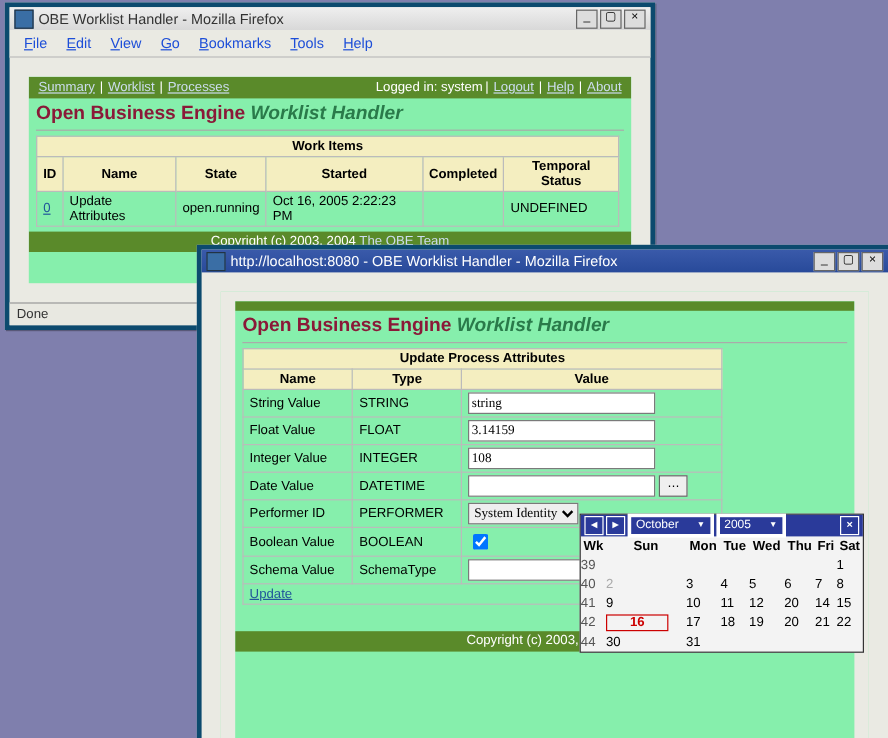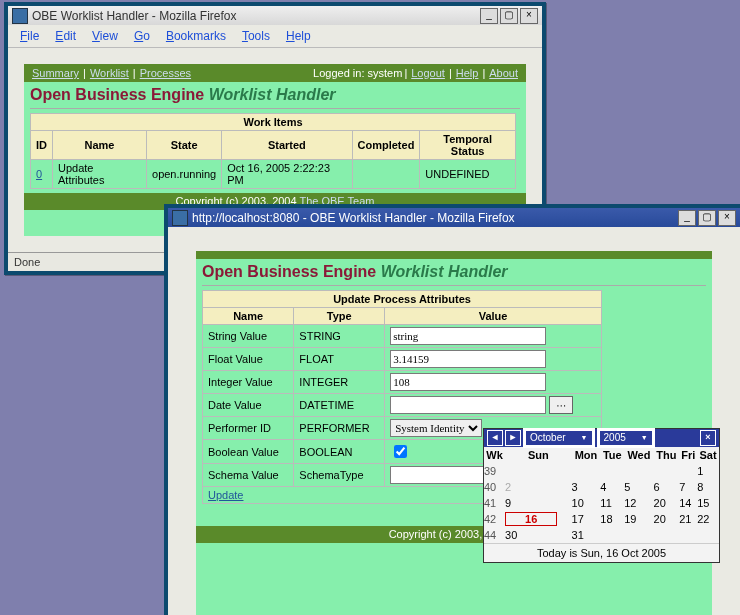--- a/index.html
+++ b/index.html
@@ -252,14 +252,13 @@
           <td>30</td>
           <td>31</td>
           <td></td>
           <td></td>
           <td></td>
           <td></td>
           <td></td>
         </tr>
       </tbody>
   </table>
-  <div class="today">Today is Sun, 16 Oct 2005</div>
 </div>
 
 </body></html>

